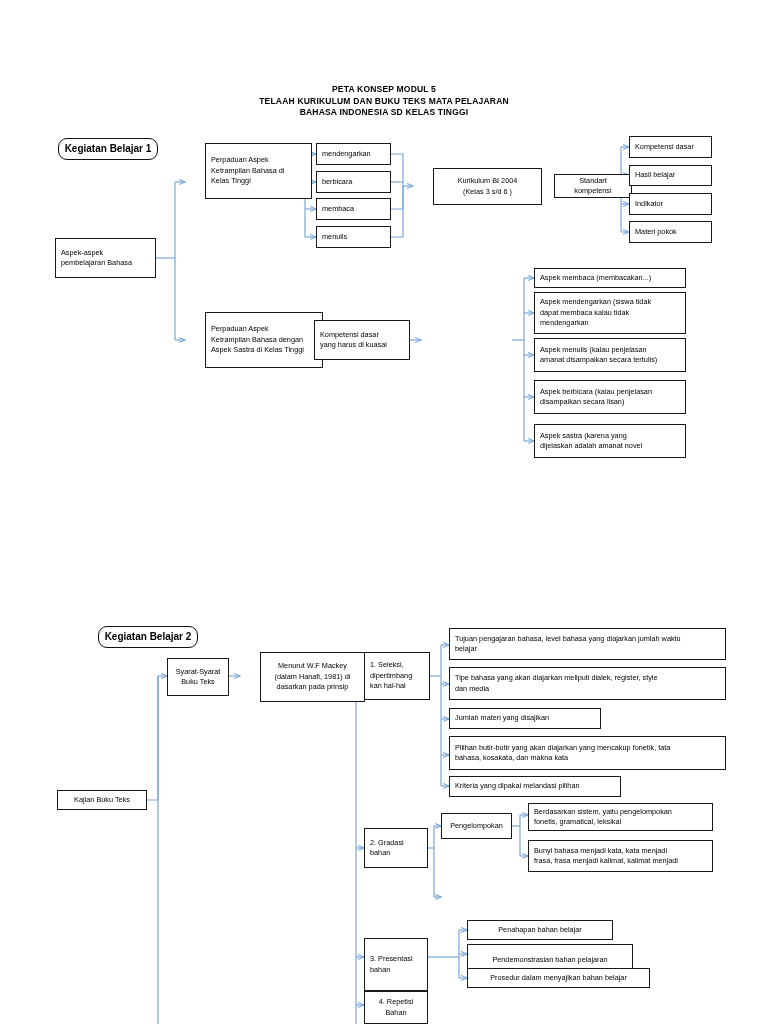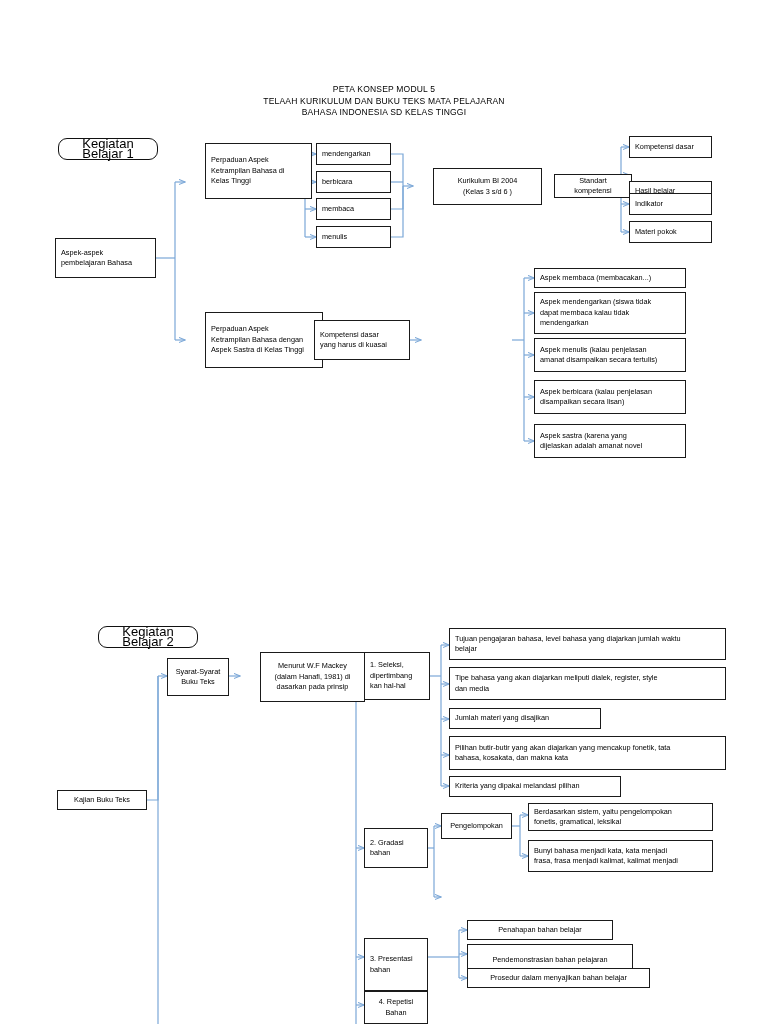--- a/index.html
+++ b/index.html
@@ -7,37 +7,38 @@
   body{
     width:768px;height:1024px;position:relative;overflow:hidden;
     font-family:"Liberation Sans","DejaVu Sans",sans-serif;
     color:#000000;
   }
   #canvas{position:absolute;left:0;top:0;width:768px;height:1024px;}
   svg.links{position:absolute;left:0;top:0;width:768px;height:1024px;pointer-events:none;}
 
   .title{
     position:absolute;text-align:center;width:100%;
-    font-size:8.5px;font-weight:normal;letter-spacing:.2px;line-height:11.5px;
+    font-size:8.5px;font-weight:bold;letter-spacing:.2px;line-height:11.5px;
   }
   .title div{white-space:nowrap;}
 
   .node{
     position:absolute;box-sizing:border-box;
     border:1.1px solid #1a1a1a;background:#ffffff;
     font-size:7.3px;line-height:10.5px;
     padding:3px 5px;
     display:flex;flex-direction:column;justify-content:center;
     white-space:pre-line;
   }
   .node.center{align-items:center;text-align:center;}
   .node.pill{
     border-radius:9px;border:1.3px solid #111;
     align-items:center;justify-content:center;text-align:center;
-    font-size:13px;
+    font-size:10px;
+    font-weight:bold;
   }
   .node.thick{border-width:1.4px;margin-left:20px;}
 </style>
 </head>
 <body>
 
 <div id="canvas">
 
   <div class="title" style="left:0;top:84px;">
     <div>PETA KONSEP MODUL 5</div>
@@ -146,21 +147,21 @@
   <div class="node" style="left:316px;top:171px;width:75px;height:22px;">berbicara</div>
   <div class="node" style="left:316px;top:198px;width:75px;height:22px;">membaca</div>
   <div class="node" style="left:316px;top:226px;width:75px;height:22px;">menulis</div>
 
   <div class="node center thick" style="left:413px;top:168px;width:109px;height:37px;">Kurikulum BI 2004
 (Kelas 3 s/d  6 )</div>
 
   <div class="node center thick" style="left:534px;top:174px;width:78px;height:24px;">Standart kompetensi</div>
 
   <div class="node" style="left:629px;top:136px;width:83px;height:22px;">Kompetensi dasar</div>
-  <div class="node" style="left:629px;top:165px;width:83px;height:21px;margin-top:16px;">Hasil belajar</div>
+  <div class="node" style="left:629px;top:165px;width:83px;height:21px;">Hasil belajar</div>
   <div class="node" style="left:629px;top:193px;width:83px;height:22px;">Indikator</div>
   <div class="node" style="left:629px;top:221px;width:83px;height:22px;">Materi pokok</div>
 
   <div class="node thick" style="left:185px;top:312px;width:118px;height:56px;">Perpaduan  Aspek
 Ketrampilan Bahasa dengan
 Aspek Sastra di Kelas Tinggi</div>
 
   <div class="node" style="left:314px;top:320px;width:96px;height:40px;">Kompetensi dasar
 yang harus di kuasai</div>
 

